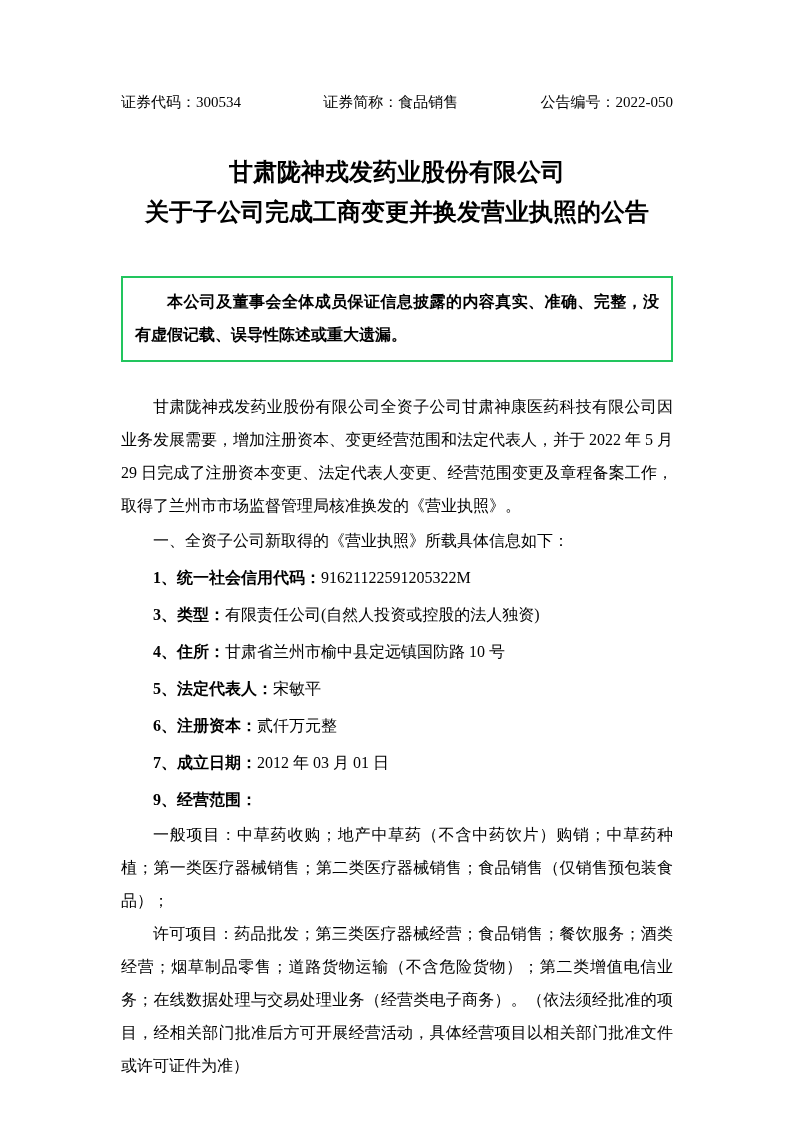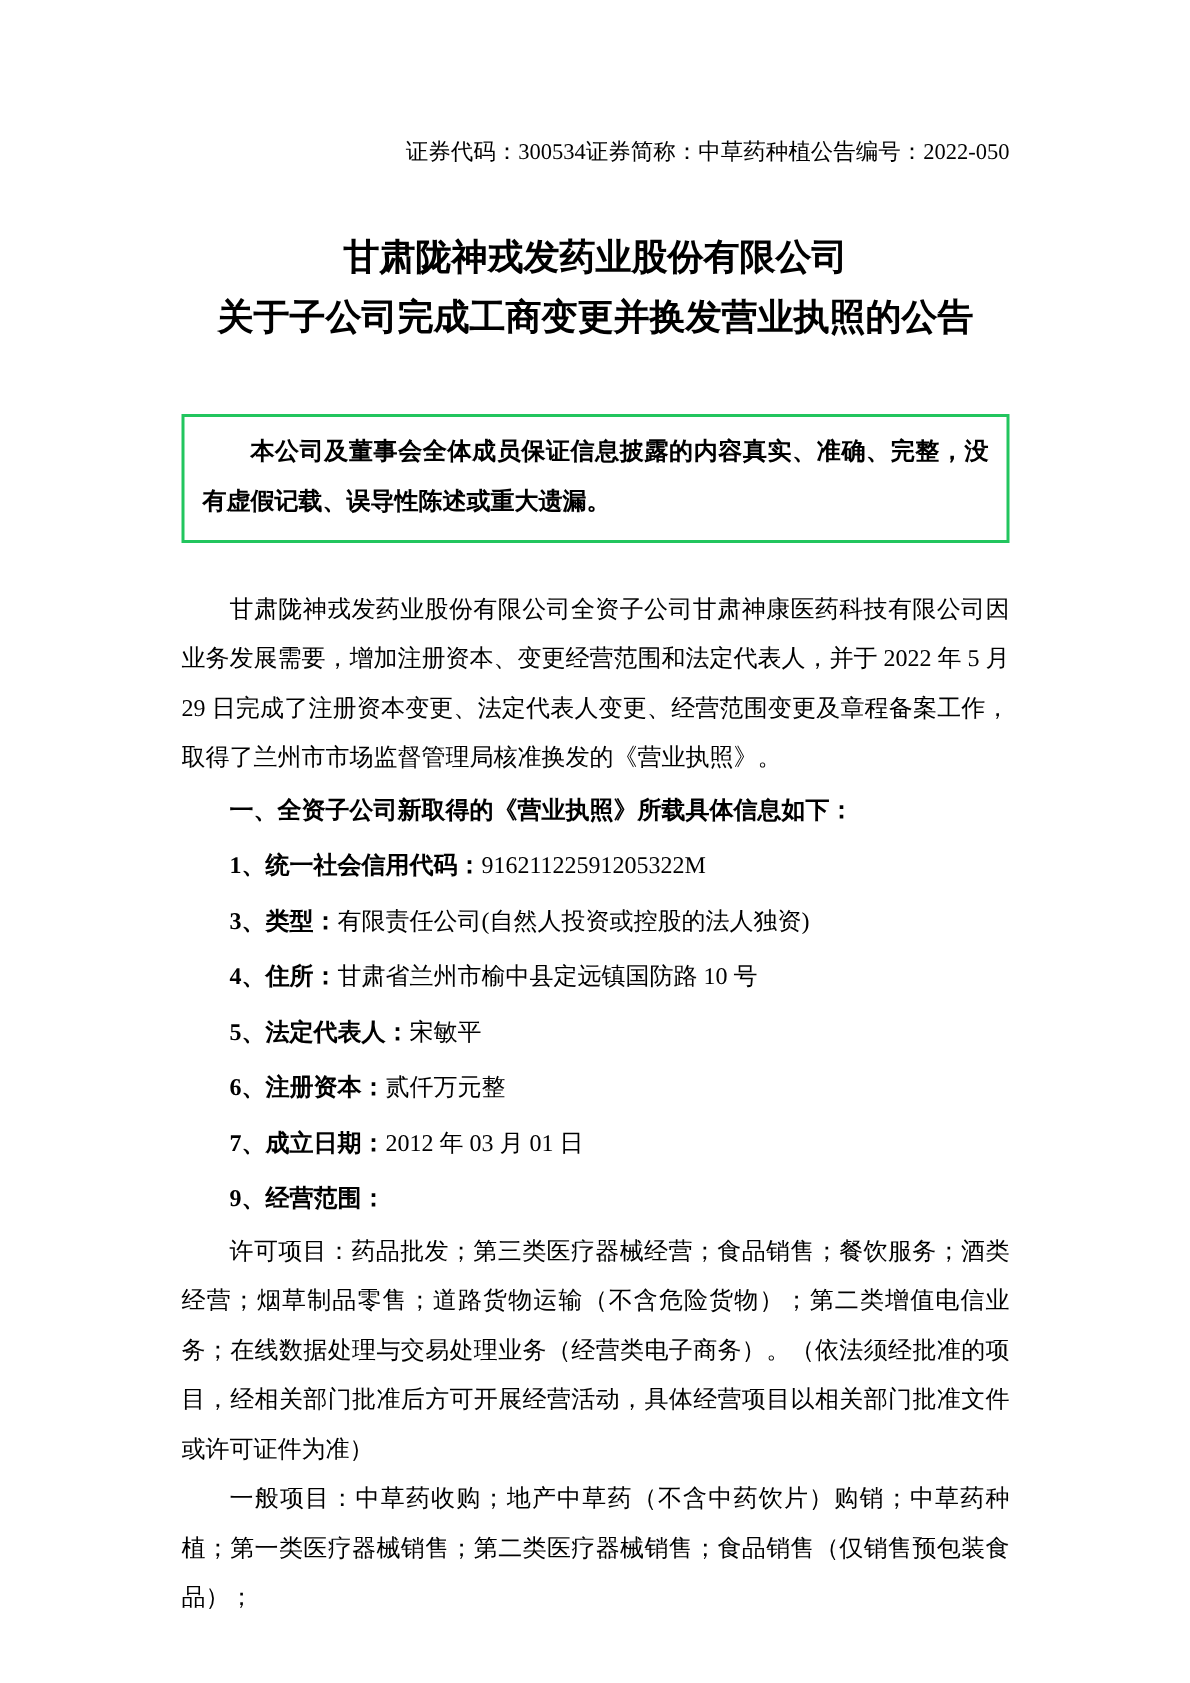--- a/index.html
+++ b/index.html
@@ -11,21 +11,21 @@
   }
   .page {
     width: 793px;
     height: 1122px;
     background: #ffffff;
     padding: 92px 120px 40px 121px;
     overflow: hidden;
   }
   .doc-header {
     display: flex;
-    justify-content: flex-end;
+    justify-content: space-between;
     align-items: baseline;
     font-size: 15px;
     line-height: 20px;
   }
   .title-block {
     margin-top: 40px;
     text-align: center;
     font-weight: bold;
     font-size: 24px;
     line-height: 40px;
@@ -46,40 +46,40 @@
     margin-top: 28px;
     font-size: 16px;
     line-height: 33px;
   }
   .para {
     text-indent: 32px;
     text-align: justify;
   }
   .para + .para { margin-top: 0; }
   .section-heading {
-    font-weight: bold;
+    font-weight: normal;
     text-indent: 32px;
     margin-top: 2px;
   }
   .item {
     text-indent: 32px;
     line-height: 33px;
     margin-top: 4px;
   }
   .item .label { font-weight: bold; }
   .scope { margin-top: 2px; }
 </style>
 </head>
 <body>
 
 <div class="page">
 
   <div class="doc-header">
     <span>证券代码：300534</span>
-    <span>证券简称：中草药种植</span>
+    <span>证券简称：食品销售</span>
     <span>公告编号：2022-050</span>
   </div>
 
   <div class="title-block">
     <div>甘肃陇神戎发药业股份有限公司</div>
     <div>关于子公司完成工商变更并换发营业执照的公告</div>
   </div>
 
   <div class="disclaimer-box">
     <p>本公司及董事会全体成员保证信息披露的内容真实、准确、完整，没有虚假记载、误导性陈述或重大遗漏。</p>
@@ -99,19 +99,19 @@
     <p class="item"><span class="label">4、住所：</span><span class="value">甘肃省兰州市榆中县定远镇国防路 10 号</span></p>
 
     <p class="item"><span class="label">5、法定代表人：</span><span class="value">宋敏平</span></p>
 
     <p class="item"><span class="label">6、注册资本：</span><span class="value">贰仟万元整</span></p>
 
     <p class="item"><span class="label">7、成立日期：</span><span class="value">2012 年 03 月 01 日</span></p>
 
     <p class="item"><span class="label">9、经营范围：</span><span class="value"></span></p>
 
+    <p class="para scope">一般项目：中草药收购；地产中草药（不含中药饮片）购销；中草药种植；第一类医疗器械销售；第二类医疗器械销售；食品销售（仅销售预包装食品）；</p>
+
     <p class="para scope">许可项目：药品批发；第三类医疗器械经营；食品销售；餐饮服务；酒类经营；烟草制品零售；道路货物运输（不含危险货物）；第二类增值电信业务；在线数据处理与交易处理业务（经营类电子商务）。（依法须经批准的项目，经相关部门批准后方可开展经营活动，具体经营项目以相关部门批准文件或许可证件为准）</p>
-
-    <p class="para scope">一般项目：中草药收购；地产中草药（不含中药饮片）购销；中草药种植；第一类医疗器械销售；第二类医疗器械销售；食品销售（仅销售预包装食品）；</p>
 
   </div>
 
 </div>
 
 </body></html>

